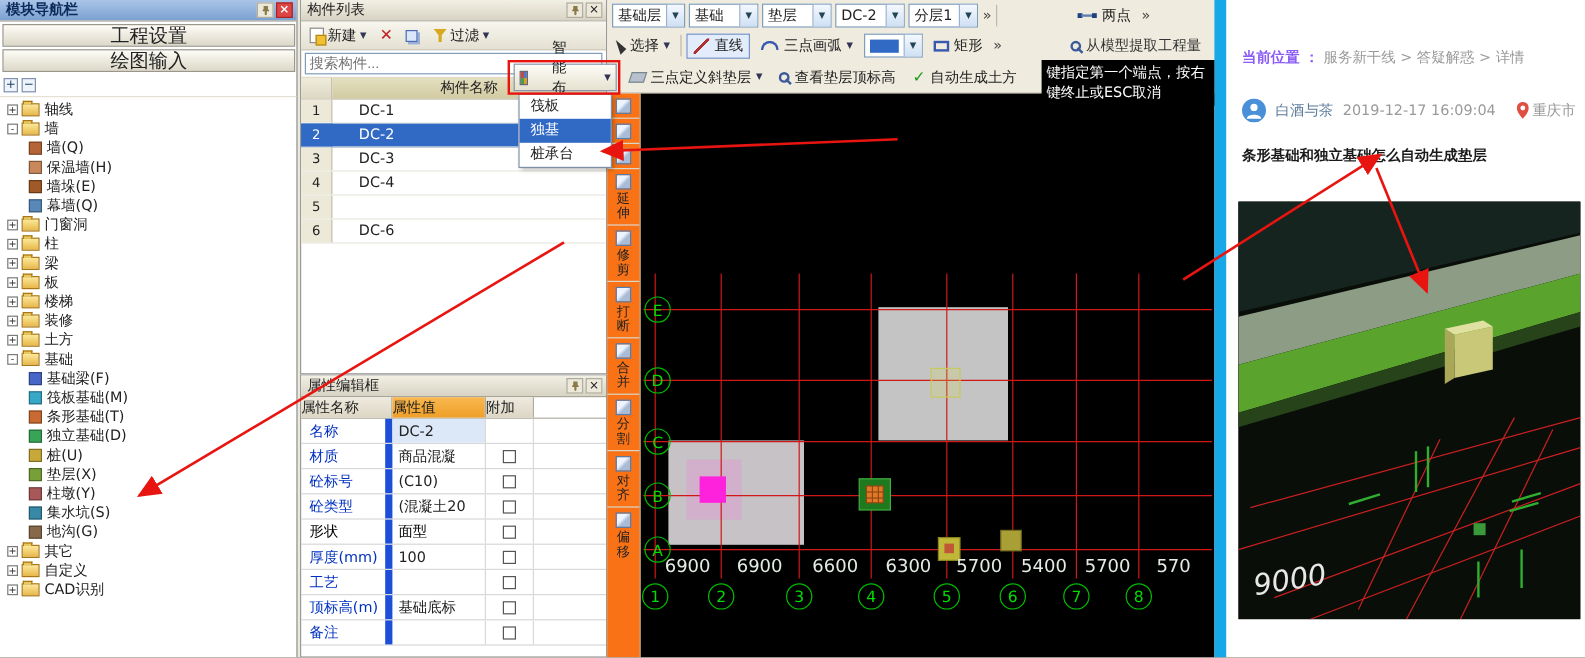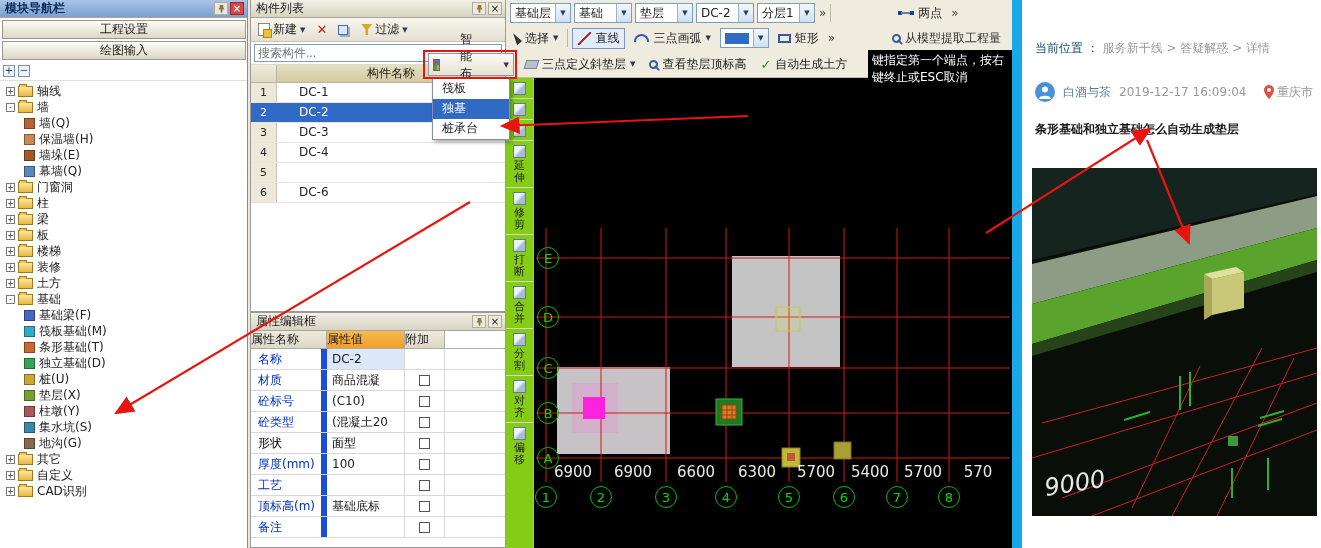--- a/index.html
+++ b/index.html
@@ -11,21 +11,21 @@
   .ptitle{height:18px;display:flex;align-items:center;padding:0 3px;font-size:12px;
           background:linear-gradient(#f2efe4,#d8d4c4);border-bottom:1px solid #a8a49a}
   .ptitle .tt{flex:1;padding-left:2px}
   .tbico{width:14px;height:13px;display:flex;align-items:center;justify-content:center;border:1px solid #b0aca0;background:#ece8da;font-size:10px;line-height:10px;margin-left:2px;cursor:default}
   .tbico.red{background:#d44;color:#fff;border-color:#a22;font-weight:bold}
 
   
   #nav{position:absolute;left:0;top:0;width:248px;height:548px;background:#fff;border-right:1px solid #8a8a8a}
   #nav .ptitle{background:linear-gradient(#aac4e8,#7ba0d0);color:#0a2a5a;font-weight:bold}
   .navbtn{display:block;width:244px;margin:2px;height:19px;line-height:17px;text-align:center;
-          background:linear-gradient(#fdfcf6,#dcd8c8);border:1px solid #9a968a;font-size:12px}
+          background:linear-gradient(#fdfcf6,#dcd8c8);border:1px solid #9a968a;font-size:16px}
   .expander{display:flex;gap:3px;padding:3px 3px;border-bottom:1px solid #e4e0d4}
   .exbox{width:12px;height:12px;border:1px solid #8090b0;background:#eef4fc;font-size:10px;line-height:10px;text-align:center;color:#246}
   #tree{padding:2px 0 0 0}
   .titem{height:16px;display:flex;align-items:center;padding-left:6px;white-space:nowrap}
   .titem.lvl1{padding-left:24px}
   .toggle{width:9px;height:9px;border:1px solid #7a7a7a;background:#fff;font-size:8px;line-height:7px;text-align:center;color:#333;margin-right:3px;flex:none}
   .toggle:empty{display:none}
   .fi{width:15px;height:11px;background:linear-gradient(#fce89a,#e8b84a);border:1px solid #a87818;position:relative;margin-right:4px;flex:none}
   .fi::before{content:"";position:absolute;top:-3px;left:0;width:6px;height:2px;background:#e8c860;border:1px solid #a87818;border-bottom:none}
   .li{width:11px;height:11px;margin-right:4px;border:1px solid rgba(0,0,0,.35);flex:none;display:none}
@@ -96,38 +96,38 @@
   .i-2pt::before{left:0}.i-2pt::after{right:0}
   .i-2pt i{position:absolute;left:3px;right:3px;top:4px;height:2px;background:#6080b0}
   #smartbtn{position:absolute;left:428px;top:53px;width:86px;height:23px;z-index:25;display:flex;align-items:center;gap:20px;
             padding:0 4px;background:linear-gradient(#fdfcf6,#e6e2d0);border:1px solid #8a96ae}
   #smartpop{position:absolute;left:432px;top:78px;width:78px;z-index:26;background:#fff;border:1px solid #8090a8;box-shadow:2px 2px 4px rgba(0,0,0,.35)}
   .popitem{height:20px;line-height:19px;padding-left:9px}
   .popitem.selected{background:#316ac5;color:#fff}
   #extract{margin-left:auto;color:#333}
 
   
-  #strip{position:absolute;left:506px;top:78px;width:28px;height:470px;background:#84cc16;border-right:1px solid #b8b4a4;overflow:hidden}
+  #strip{position:absolute;left:506px;top:78px;width:28px;height:470px;background:#f97316;border-right:1px solid #b8b4a4;overflow:hidden}
   .stool{display:flex;flex-direction:column;align-items:center;padding:4px 0 3px;gap:2px}
   .stool + .stool{border-top:1px solid #dad6c8}
   .sticon{width:13px;height:13px;border:1px solid #5a7aa8;background:linear-gradient(135deg,#eef4fe 40%,#a8bcd8 60%);flex:none}
   .stlabel{width:13px;font-size:11px;line-height:12px;word-break:break-all;text-align:center;color:#222}
   .stlabel:empty{display:none}
 
   
   #canvas{position:absolute;left:534px;top:78px;width:478px;height:470px;background:#000}
   #hint{position:absolute;left:868px;top:50px;width:144px;height:38px;background:#000;color:#fff;z-index:15;
         font-size:12px;line-height:17px;padding:2px 4px;white-space:nowrap}
   svg text{font-family:"DejaVu Sans","Liberation Sans",sans-serif}
 
   
   #bluestrip{position:absolute;left:1012px;top:0;width:10px;height:548px;background:#18a8e8}
   #web{position:absolute;left:1022px;top:0;width:299px;height:548px;background:#fff}
   .crumb{position:absolute;left:13px;top:40px;font-size:12px;color:#999}
-  .crumb b{font-weight:normal;color:#0c4a6e}
+  .crumb b{font-weight:bold;color:#8b5cf6}
   .userrow{position:absolute;left:13px;top:82px;right:8px;height:20px;display:flex;align-items:center;gap:8px;font-size:12px;color:#999}
   .uname{color:#5a7a9a}
   .uloc{margin-left:auto;display:flex;align-items:center;gap:3px}
   .qtitle{position:absolute;left:13px;top:118px;width:276px;font-size:12px;font-weight:bold;color:#1a1a1a;line-height:22px}
   #webimg{position:absolute;left:10px;top:168px;width:285px;height:348px;background:#0a0e09}
 
   
   #overlay{position:absolute;left:0;top:0;width:1321px;height:548px;z-index:60;pointer-events:none}
 </style>
 </head>

